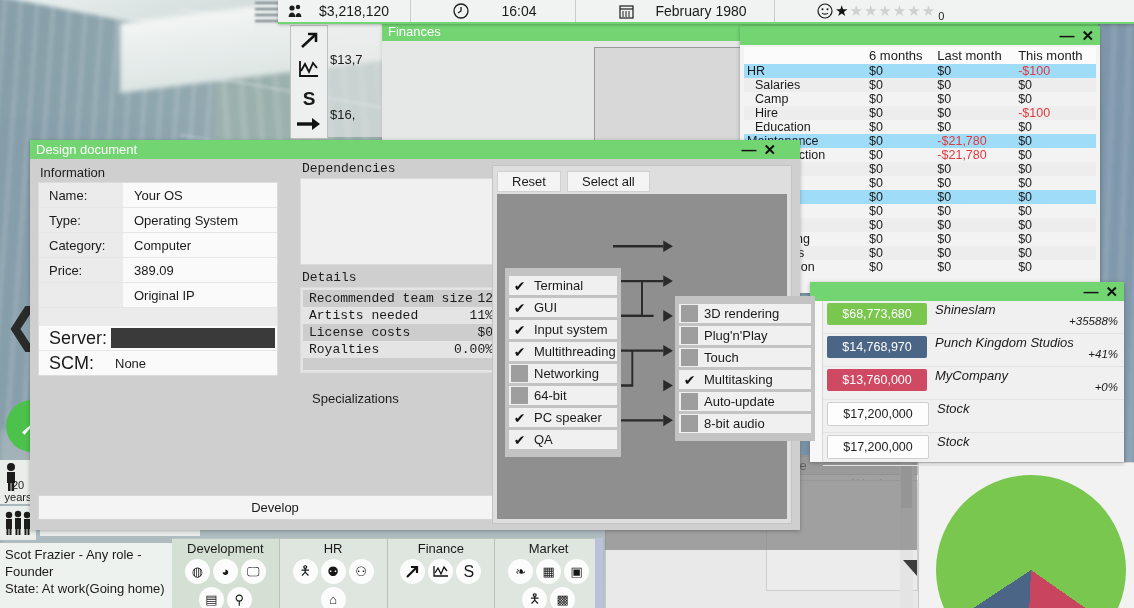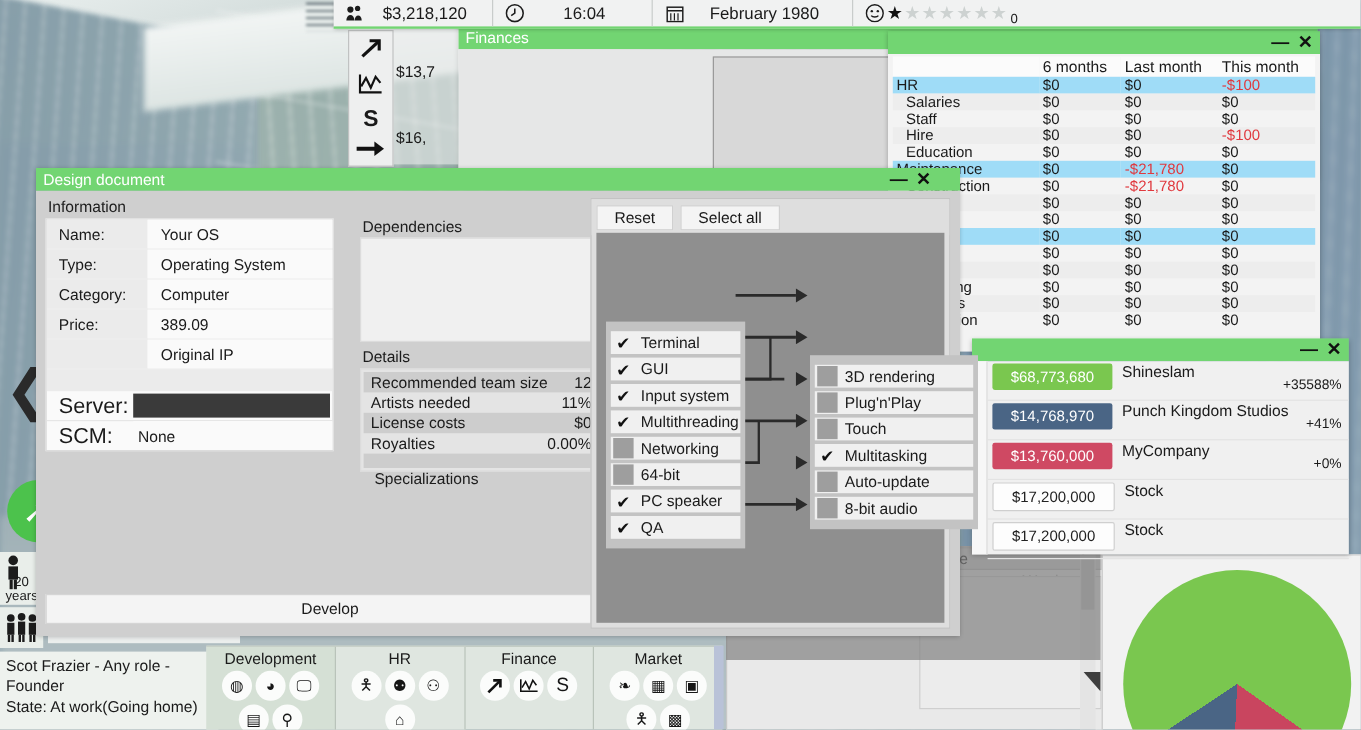--- a/index.html
+++ b/index.html
@@ -45,21 +45,21 @@
   .titlebar{height:19px;background:#72d572;display:flex;align-items:center;
     padding:0 6px;color:#ffffff;font-size:13px;}
   .titlebar .ttl{flex:1;white-space:nowrap;overflow:hidden;}
   .wbtns{display:flex;align-items:center;gap:7px;color:#111;font-size:15px;font-weight:bold;}
   .wbtns span{cursor:pointer;line-height:1;}
   .wbody{background:#cfcfcf;}
 
   
   #topbar{position:absolute;left:278px;top:0;width:856px;height:22px;
     background:#f1f2f2;border-bottom:2px solid #72d572;display:flex;align-items:center;z-index:30;
-    box-shadow:0 1px 3px rgba(0,0,0,.25);}
+    box-shadow:0 1px 3px rgba(0,0,0,.25);gap:32px;}
   #topbar .cell{display:flex;align-items:center;height:100%;border-right:1px solid #c9cccb;padding:0 8px;}
   #topbar .cell:last-child{border-right:none;}
   #topbar .ic{width:20px;display:flex;justify-content:center;align-items:center;}
   #topbar .val{min-width:96px;text-align:center;font-size:14px;}
   .stars{letter-spacing:1px;font-size:15px;color:#cdd2d1;}
   .stars b{color:#111;font-weight:normal;}
 
   
   #finances{left:382px;top:22px;width:716px;height:128px;z-index:20;}
   #finances .wbody{height:109px;background:#e6e7e7;display:flex;}
@@ -102,21 +102,21 @@
   .infotable{background:#fafafa;border:1px solid #dcdcdc;}
   .irow{display:flex;align-items:center;border-bottom:1px solid #e6e6e6;height:24px;}
   .irow .k{width:74px;background:#ebebeb;padding-left:10px;font-size:13px;height:100%;
     display:flex;align-items:center;}
   .irow .v{flex:1;padding-left:11px;font-size:13px;background:#fafafa;height:100%;
     display:flex;align-items:center;}
   .irow.gap{height:18px;background:#ebebeb;border-bottom:none;}
   .irow .k2{width:62px;padding-left:10px;font-size:18px;display:flex;align-items:center;height:100%;}
   .serverbar{flex:1;height:20px;background:#3a3a3a;margin-right:2px;}
 
-  #dd-dep{position:absolute;left:270px;top:22px;width:216px;}
+  #dd-dep{position:absolute;left:270px;top:2px;width:216px;font-family:Liberation Mono, monospace;}
   .depbox{height:85px;background:#f0f0f0;border:1px solid #dcdcdc;}
   .detbox{background:#e4e4e4;border:1px solid #dcdcdc;padding:2px;position:relative;}
   .drow{display:flex;justify-content:space-between;padding:1px 20px 1px 6px;font-size:13px;align-items:center;}
   .drow.alt{background:#cdcdcd;}
   .dscroll{position:absolute;right:2px;top:2px;width:13px;bottom:2px;background:#c6c6c6;}
   .dscroll i{position:absolute;left:0;right:0;top:0;height:12px;background:#6f6f6f;display:block;}
   .dscroll u{position:absolute;left:0;right:0;top:28px;bottom:0;background:#5e5e5e;display:block;}
 
   #dd-spec{position:absolute;left:280px;top:372px;width:216px;}
   .specbox{background:#f4f4f4;border:1px solid #dcdcdc;height:78px;display:flex;align-items:center;padding:0 6px;}
@@ -154,21 +154,21 @@
   #market{left:810px;top:282px;width:314px;height:180px;z-index:24;}
   #market .titlebar{justify-content:flex-end;}
   #market .wbody{height:161px;background:#f0f0f0;display:flex;}
   .mkleft{width:12px;background:#f7f7f7;border-right:1px solid #d9d9d9;}
   .mkrows{flex:1;}
   .mkrow{display:flex;align-items:flex-start;height:30px;border-bottom:1px solid #e3e3e3;
     padding-top:2px;}
   .bar{width:100px;margin-left:4px;border-radius:2px;color:#fff;text-align:center;
     font-size:12.5px;padding:4px 0;}
   .bar.plain{background:#fdfdfd;border:1px solid #cfcfcf;color:#222;}
-  .mkmeta{flex:1;padding-left:8px;position:relative;}
+  .mkmeta{flex:1;padding-left:8px;position:relative;font-style:italic;}
   .mkname{font-size:13px;line-height:13px;}
   .mkpct{position:absolute;right:6px;top:12px;font-size:11.5px;}
 
   
   #shares{position:absolute;left:605px;top:455px;width:312px;height:153px;z-index:18;
     background:#e9e9e9;border:1px solid #c8c8c8;}
   .shdr{display:flex;font-size:13px;color:#9b9b9b;padding:2px 6px;background:#dcdcdc;}
   .shdr .c1{flex:1;}
   .sub{display:flex;font-size:13px;color:#a6a6a6;padding:1px 6px;}
   .sub .c1{flex:1;}
@@ -367,21 +367,21 @@
             <td>$0</td>
             <td class="neg">-$100</td>
           </tr>
           <tr class="alt">
             <td class="lbl indent">Salaries</td>
             <td>$0</td>
             <td>$0</td>
             <td>$0</td>
           </tr>
           <tr>
-            <td class="lbl indent">Staff</td>
+            <td class="lbl indent">Camp</td>
             <td>$0</td>
             <td>$0</td>
             <td>$0</td>
           </tr>
           <tr class="alt">
             <td class="lbl indent">Hire</td>
             <td>$0</td>
             <td>$0</td>
             <td class="neg">-$100</td>
           </tr>

